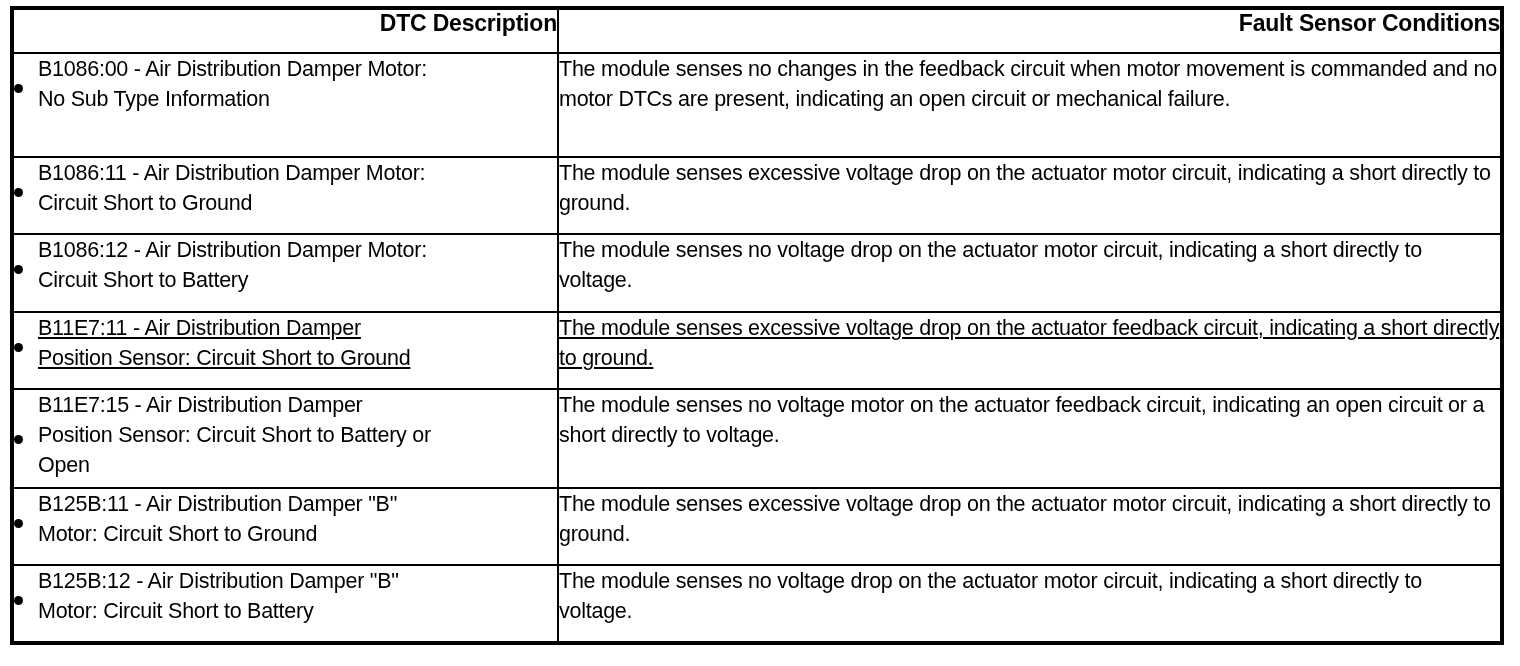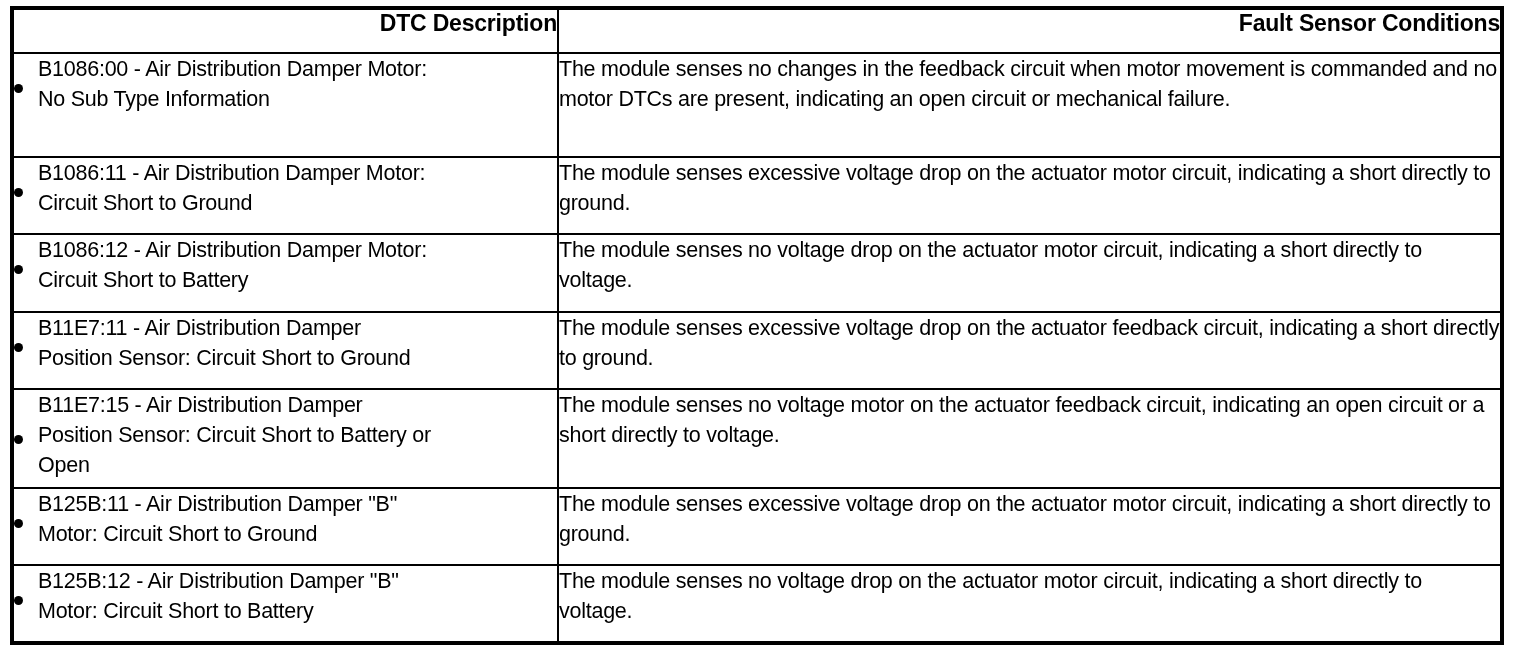--- a/index.html
+++ b/index.html
@@ -92,21 +92,21 @@
     line-height: 30px;
     letter-spacing: -0.25px;
     font-stretch: condensed;
     white-space: pre-line;
   }
 
   
   tr.r0 .desc-cell, tr.r0 .cond-cell { height: 102px; }
   tr.r1 .desc-cell, tr.r1 .cond-cell { height: 75px; }
   tr.r2 .desc-cell, tr.r2 .cond-cell { height: 76px; }
-  tr.r3 .desc-cell, tr.r3 .cond-cell { height: 75px; }
+  tr.r3 .desc-cell, tr.r3 .cond-cell { height: 75px; text-decoration: underline; }
   tr.r4 .desc-cell, tr.r4 .cond-cell { height: 97px; }
   tr.r5 .desc-cell, tr.r5 .cond-cell { height: 75px; }
   tr.r6 .desc-cell, tr.r6 .cond-cell { height: 75px; }
 </style>
 </head>
 <body>
 
 <div class="page">
   <table class="dtc-table">
     <colgroup>

